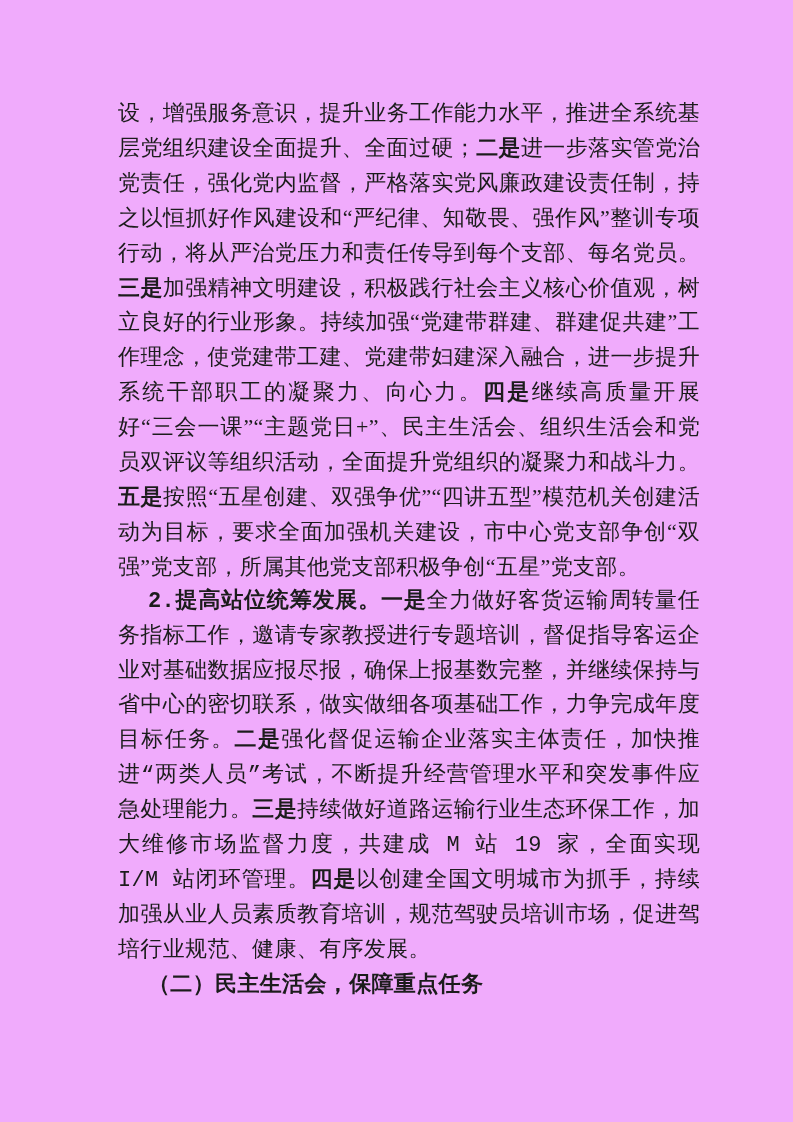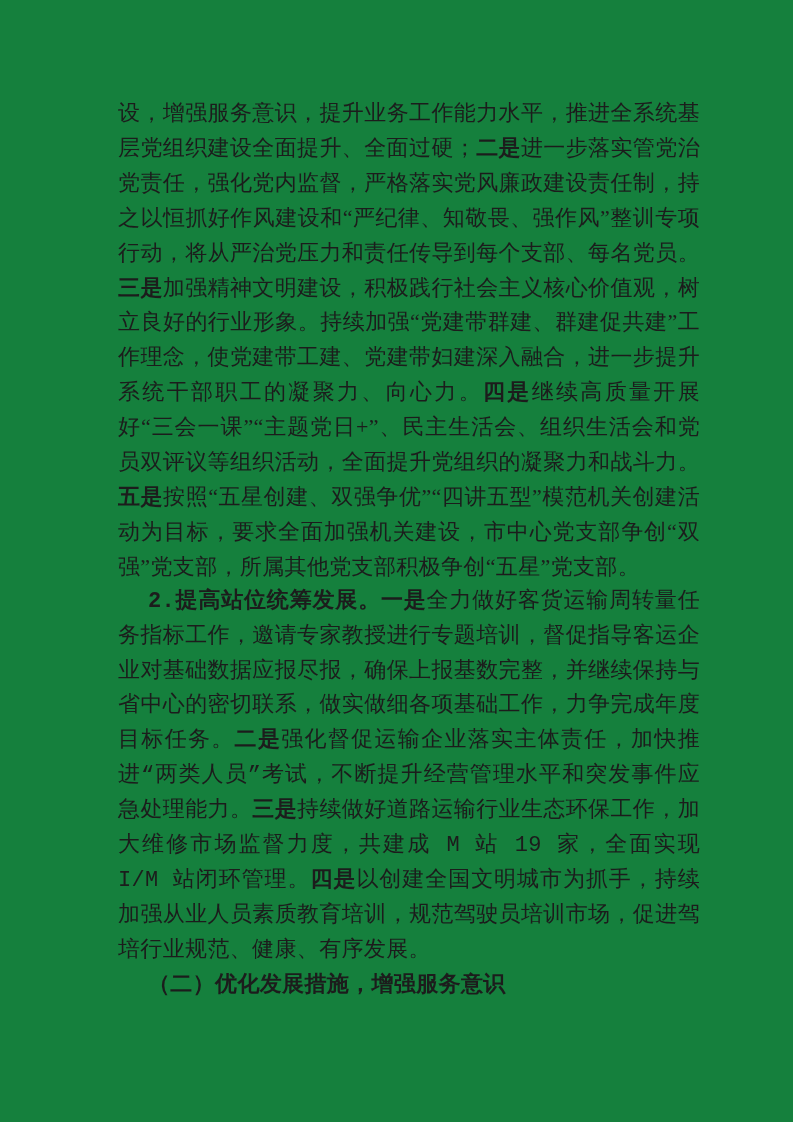--- a/index.html
+++ b/index.html
@@ -10,21 +10,21 @@
   body {
     width: 793px;
     height: 1122px;
     overflow: hidden;
   }
   .page {
     box-sizing: border-box;
     width: 793px;
     height: 1122px;
     padding: 96px 93px 0 118px;
-    background: #15803d;
+    background: #f0abfc;
   }
   .content {
     width: 582px;
     font-family: "Liberation Serif", "DejaVu Serif", serif;
     font-size: 22px;
     line-height: 34.9px;
     letter-spacing: 0.35px;
     color: #1c1c1c;
     text-align: justify;
     text-justify: inter-ideograph;
@@ -47,16 +47,16 @@
 </head>
 <body>
 
 <div class="page">
   <div class="content">
 
     <p><span>设，增强服务意识，提升业务工作能力水平，推进全系统基层党组织建设全面提升、全面过硬；</span><span class="b">二是</span><span>进一步落实管党治党责任，强化党内监督，严格落实党风廉政建设责任制，持之以恒抓好作风建设和“严纪律、知敬畏、强作风”整训专项行动，将从严治党压力和责任传导到每个支部、每名党员。</span><span class="b">三是</span><span>加强精神文明建设，积极践行社会主义核心价值观，树立良好的行业形象。持续加强“党建带群建、群建促共建”工作理念，使党建带工建、党建带妇建深入融合，进一步提升系统干部职工的凝聚力、向心力。</span><span class="b">四是</span><span>继续高质量开展好“三会一课”“主题党日+”、民主生活会、组织生活会和党员双评议等组织活动，全面提升党组织的凝聚力和战斗力。</span><span class="b">五是</span><span>按照“五星创建、双强争优”“四讲五型”模范机关创建活动为目标，要求全面加强机关建设，市中心党支部争创“双强”党支部，所属其他党支部积极争创“五星”党支部。</span></p>
 
     <p class="indent"><span class="b">2.提高站位统筹发展。一是</span><span>全力做好客货运输周转量任务指标工作，邀请专家教授进行专题培训，督促指导客运企业对基础数据应报尽报，确保上报基数完整，并继续保持与省中心的密切联系，做实做细各项基础工作，力争完成年度目标任务。</span><span class="b">二是</span><span>强化督促运输企业落实主体责任，加快推进“两类人员”考试，不断提升经营管理水平和突发事件应急处理能力。</span><span class="b">三是</span><span>持续做好道路运输行业生态环保工作，加大维修市场监督力度，共建成 M 站 19 家，全面实现 I/M 站闭环管理。</span><span class="b">四是</span><span>以创建全国文明城市为抓手，持续加强从业人员素质教育培训，规范驾驶员培训市场，促进驾培行业规范、健康、有序发展。</span></p>
 
-    <p class="indent"><span class="kaiti">（二）优化发展措施，增强服务意识</span></p>
+    <p class="indent"><span class="kaiti">（二）民主生活会，保障重点任务</span></p>
 
   </div>
 </div>
 
 </body></html>

